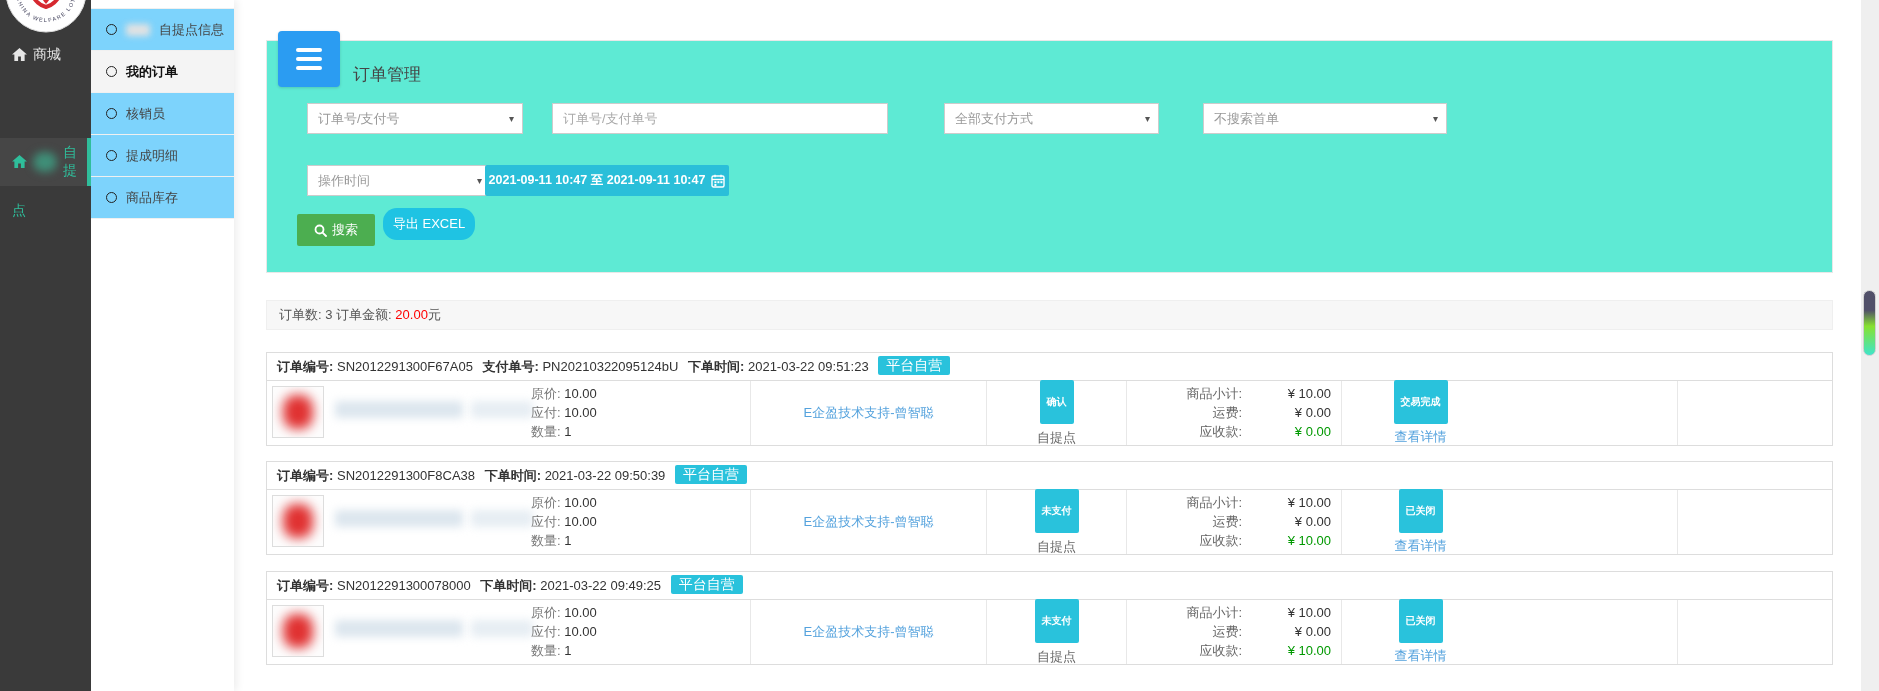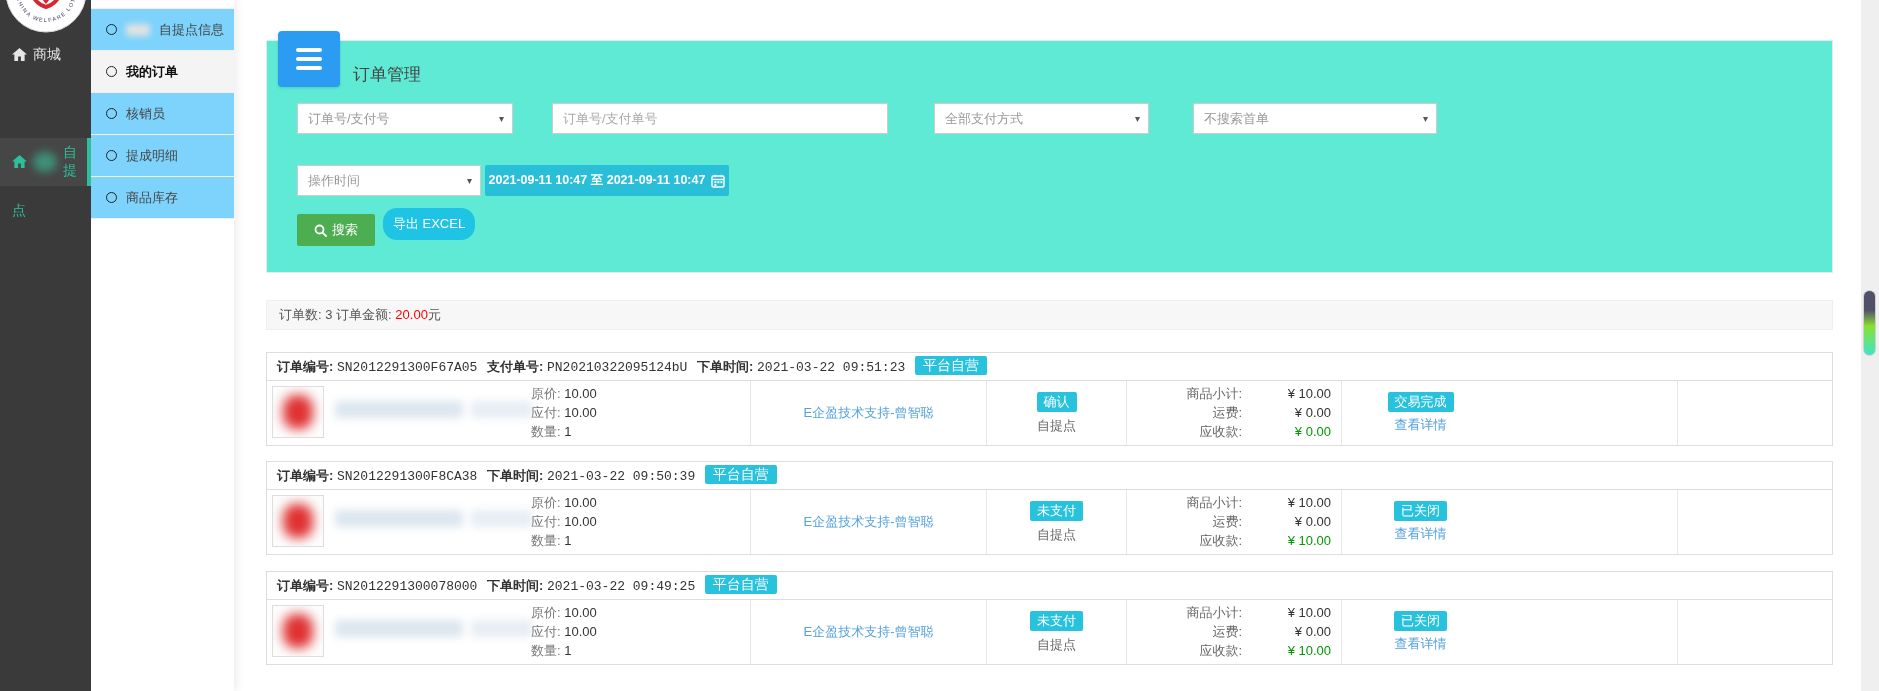--- a/index.html
+++ b/index.html
@@ -36,21 +36,21 @@
 
   
   #filter-card { position:absolute; left:266px; top:40px; width:1567px; height:233px;
     border:1px solid #e8e8e8; background:#5eead4; }
   #menu-btn { position:absolute; left:11px; top:-10px; width:62px; height:56px; background:#2b9cf2;
     border-radius:4px; display:flex; flex-direction:column; justify-content:center; align-items:center;
     gap:5px; cursor:pointer; box-shadow:0 1px 3px rgba(0,0,0,.15); }
   #menu-btn i { display:block; width:26px; height:4px; background:#fff; border-radius:2px; }
   #panel-title { position:absolute; left:86px; top:22px; font-size:17px; color:#454545; }
   .sel { position:absolute; height:31px; border:1px solid #ccc; background:#fff; color:#999;
-    font-size:13px; line-height:29px; padding:0 22px 0 10px; cursor:pointer; }
+    font-size:13px; line-height:29px; padding:0 22px 0 10px; cursor:pointer;margin-left:10px; }
   .sel .caret { position:absolute; right:8px; top:0; color:#555; font-size:10px; }
   #sel-type  { left:30px;  top:62px;  width:216px; }
   #kw-input  { position:absolute; left:285px; top:62px; width:336px; height:31px; border:1px solid #ccc;
     font-size:13px; padding:0 10px; color:#333; font-family:inherit; }
   #kw-input::placeholder { color:#a9a9a9; }
   #sel-pay   { left:667px; top:62px; width:215px; }
   #sel-first { left:926px; top:62px; width:244px; }
   #sel-time  { left:30px;  top:124px; width:184px; }
   #date-btn  { position:absolute; left:218px; top:124px; width:244px; height:31px; background:#2abfd9;
     border-radius:2px; color:#fff; font-size:12.5px; font-weight:bold; display:flex; align-items:center;
@@ -64,25 +64,25 @@
   #summary { position:absolute; left:266px; top:300px; width:1567px; height:30px; background:#f7f7f7;
     border:1px solid #efefef; line-height:28px; padding-left:12px; font-size:13px; color:#555; }
   #summary .red { color:#f00; }
 
   
   .order-block { position:absolute; left:266px; width:1567px; border:1px solid #ddd; background:#fff; }
   .ob0 { top:352px; } .ob1 { top:461px; } .ob2 { top:571px; }
   .ob-header { height:28px; line-height:27px; border-bottom:1px solid #ddd; padding:0 10px;
     font-size:13px; color:#333; white-space:nowrap; }
   .ob-header b { font-weight:bold; }
-  .ob-header span.v { margin-right:6px;font-family:Liberation Mono, monospace; }
+  .ob-header span.v { margin-right:6px; }
   .tag { display:inline-block; background:#29c2dc; color:#fff; font-size:14px; line-height:19px;
     padding:0 8px; border-radius:2px; vertical-align:1px; }
-  .pill { display:inline-block; background:#29c2dc; color:#fff; font-size:13px; font-weight:normal;
-    line-height:20px; padding:0 7px; border-radius:2px; }
+  .pill { display:inline-block; background:#29c2dc; color:#fff; font-size:10px; font-weight:bold;
+    line-height:20px; padding:12px 7px; border-radius:2px; }
   .ob-row { display:flex; height:64px; font-size:13px; }
   .cell { border-left:1px solid #e8e8e8; flex:none; }
   .c-product { width:483px; border-left:none; position:relative; }
   .thumb { position:absolute; left:5px; top:5px; width:52px; height:52px; border:1px solid #ddd;
     background:#fdfdfd; overflow:hidden; cursor:pointer; }
   .thumb .blob { width:30px; height:34px; margin:8px auto 0; background:#e03131; border-radius:40%; filter:blur(6px); }
   .nameblur { position:absolute; top:20px; height:17px; background:#dce6ee; filter:blur(4px); border-radius:2px; }
   .nb1 { left:68px; width:128px; }
   .nb2 { left:204px; width:62px; opacity:.7; }
   .prices { position:absolute; left:264px; top:3px; line-height:19px; color:#777; }

